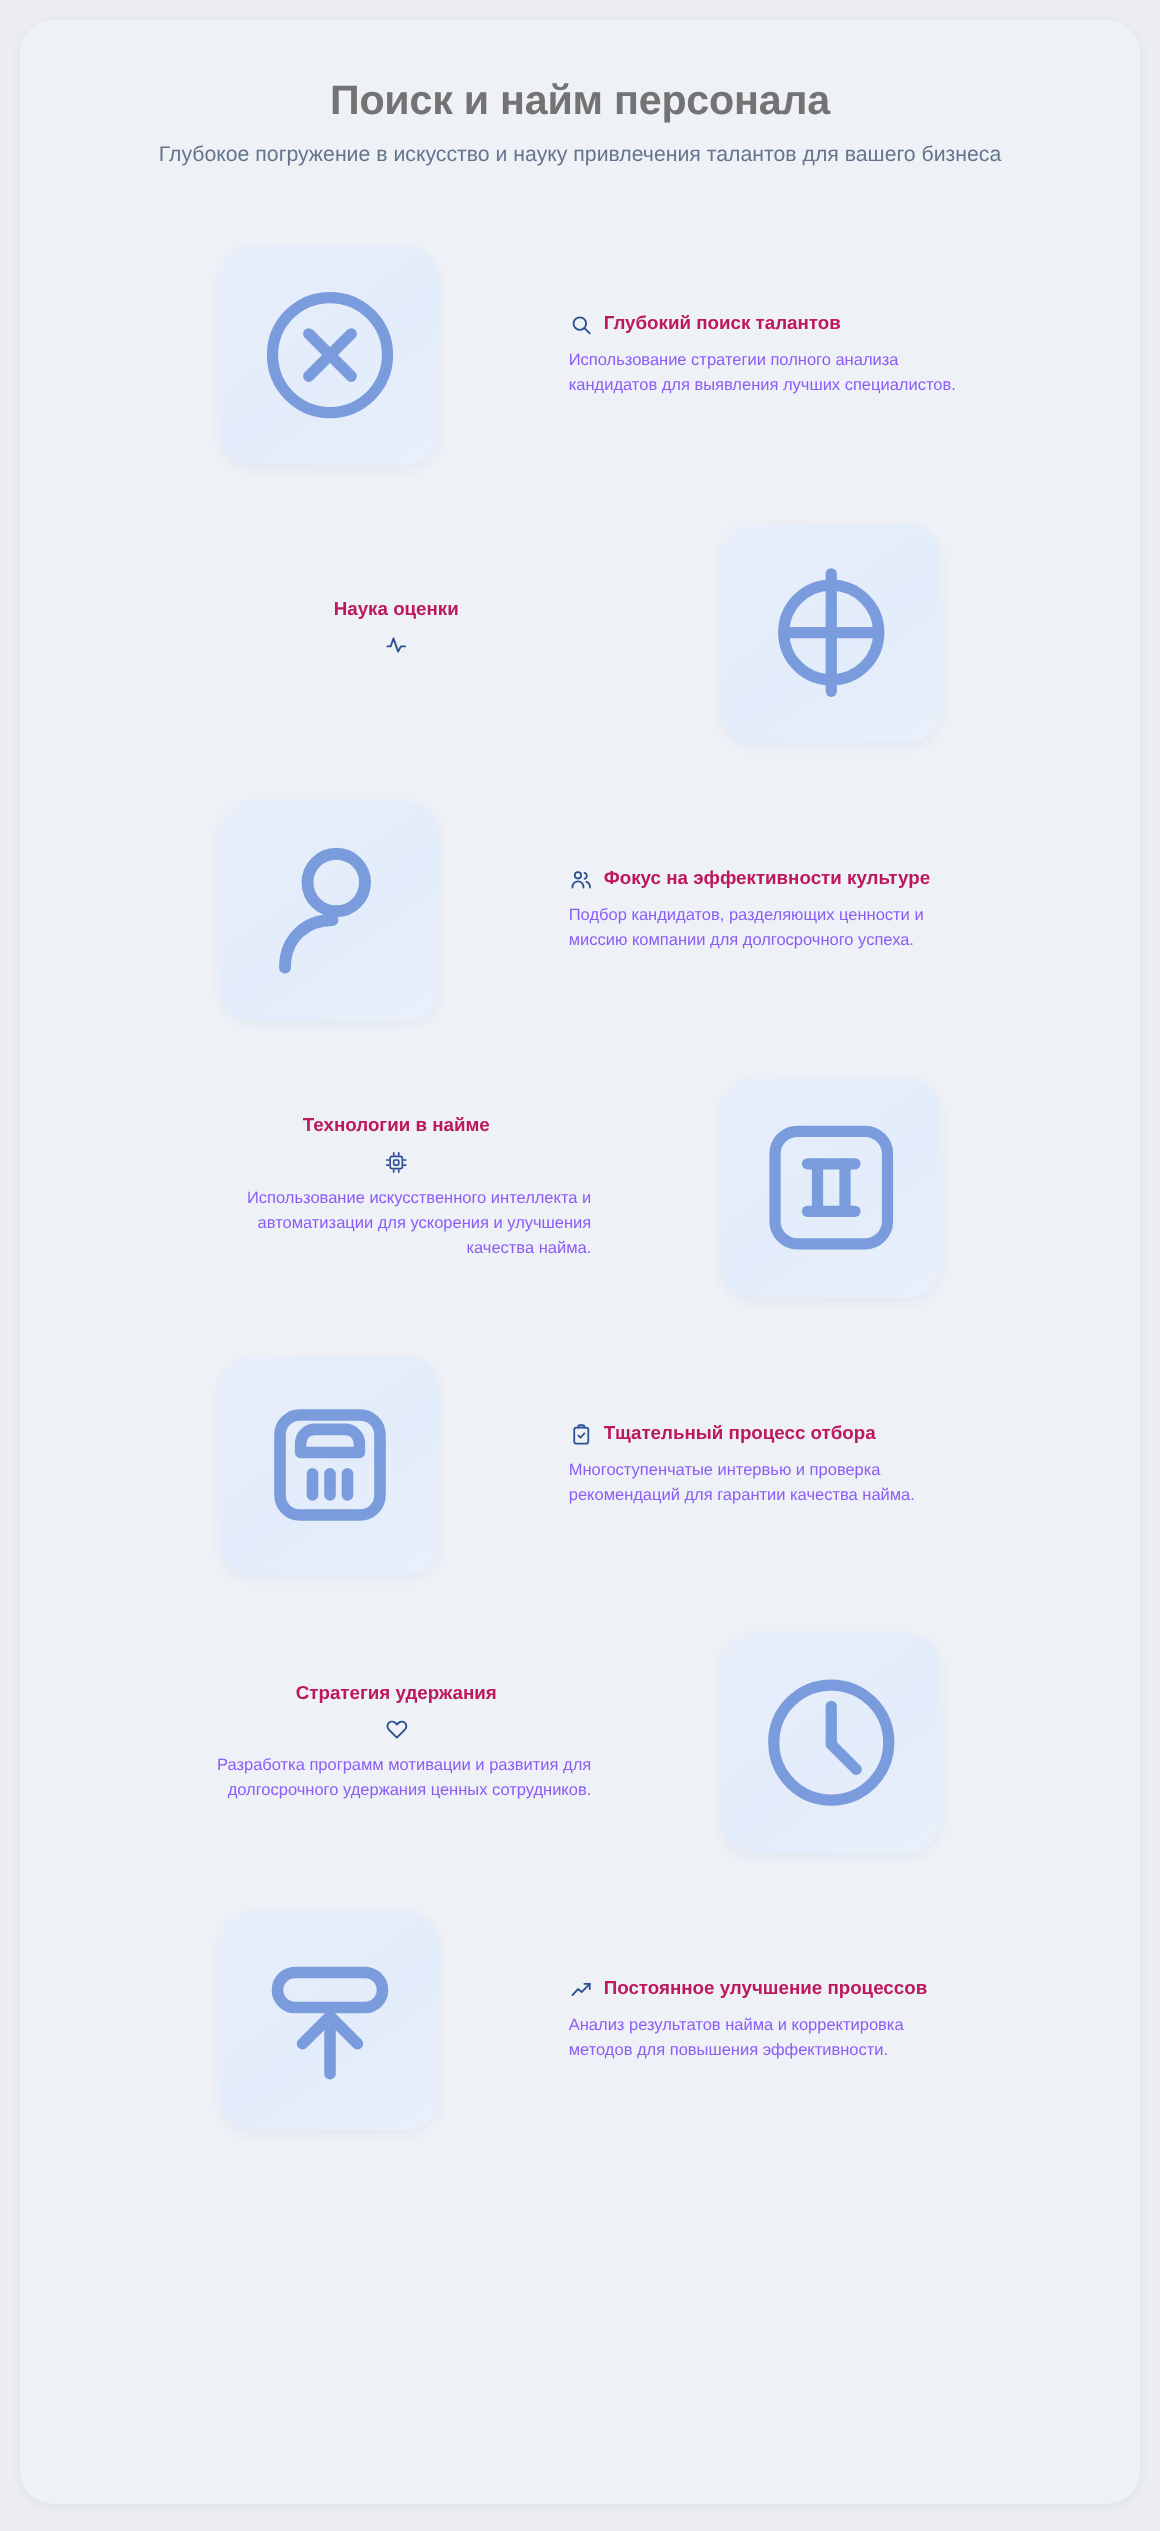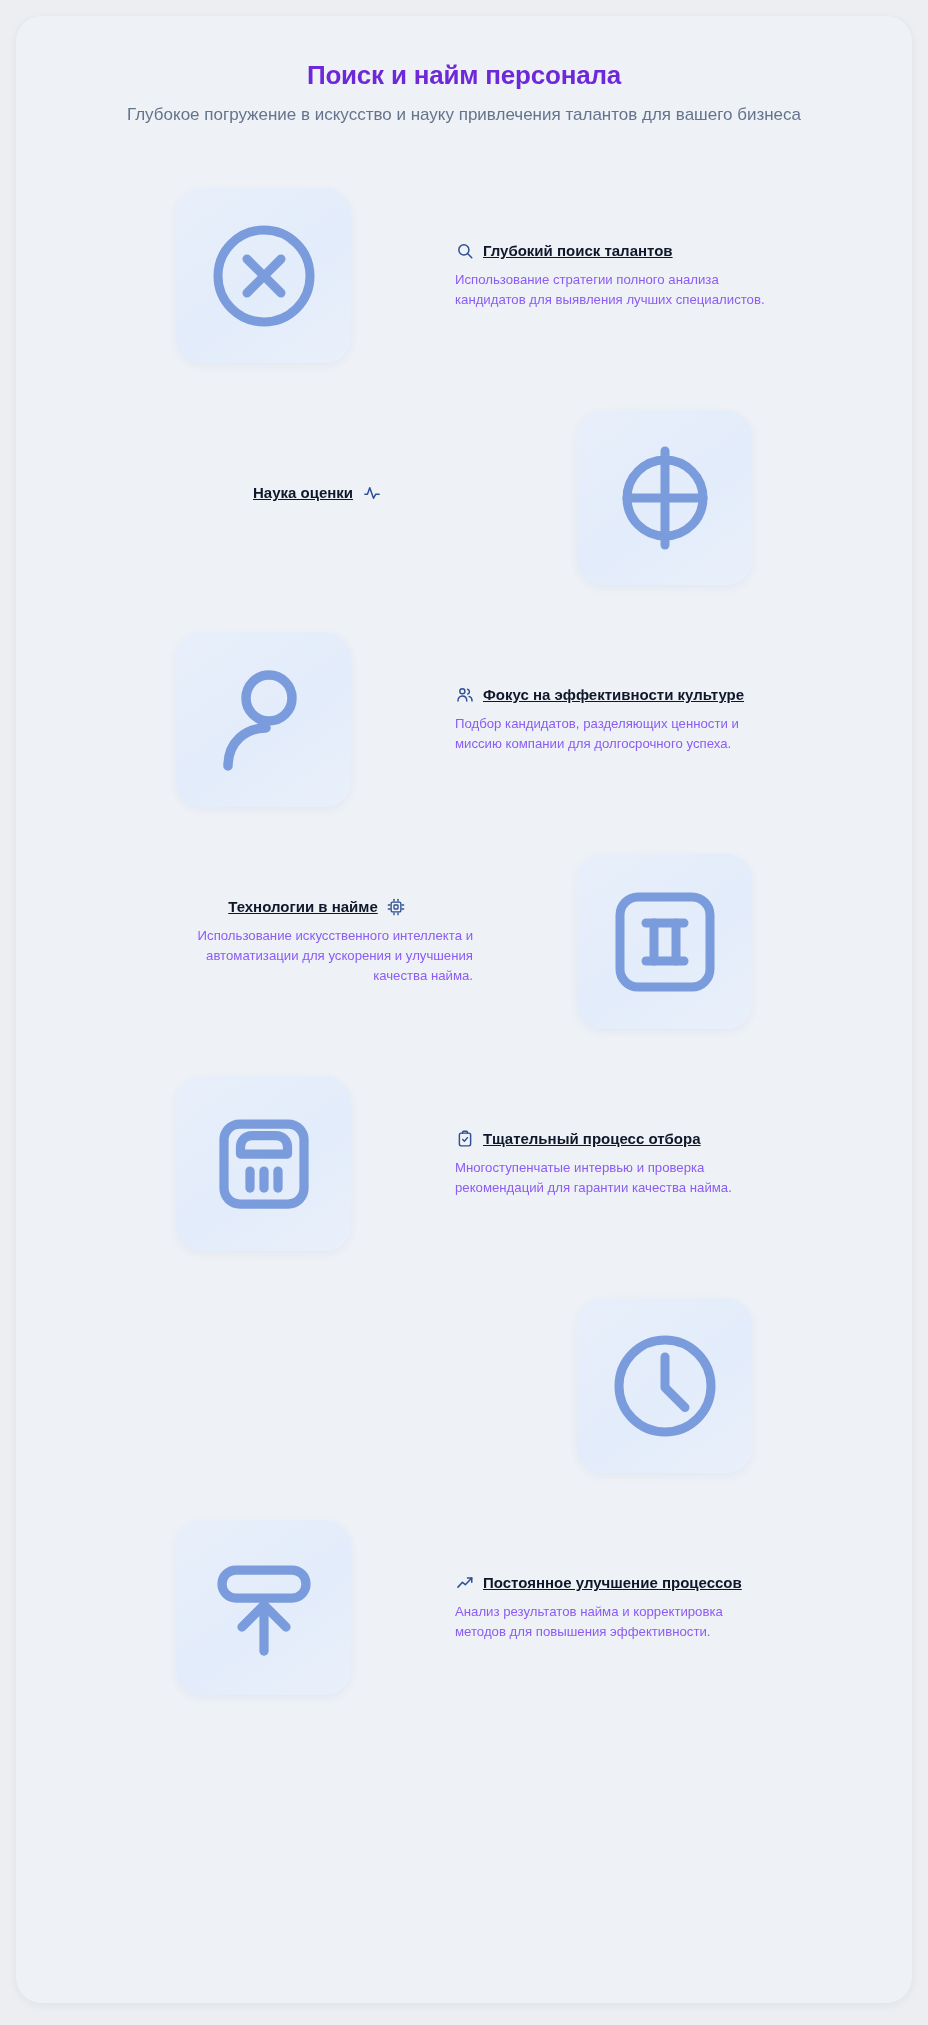--- a/index.html
+++ b/index.html
@@ -30,23 +30,23 @@
     position: relative;
     overflow: hidden;
   }
 
   
   .header {
     text-align: center;
     padding: 10px 40px 0 40px;
   }
   .title {
-    font-size: 26px;
+    font-size: 33px;
     font-weight: 700;
-    color: #6d28d9;
+    color: #737373;
     letter-spacing: -0.2px;
     line-height: 1.2;
   }
   .subtitle {
     margin-top: 12px;
     font-size: 17px;
     color: #65748c;
     line-height: 1.4;
     font-weight: 400;
   }
@@ -92,40 +92,39 @@
   .row:not(.reverse) .text-wrap { text-align: left; }
   .row.reverse .text-wrap { text-align: right; }
 
   .item-head {
     display: flex;
     align-items: center;
     gap: 9px;
     margin-bottom: 9px;
   }
   .row:not(.reverse) .item-head { justify-content: flex-start; }
-  .row.reverse .item-head { justify-content: center; }
+  .row.reverse .item-head { justify-content: flex-start; flex-direction: column; }
 
   .item-icon {
     flex: 0 0 auto;
     width: 19px;
     height: 19px;
     color: #2d4f93;
     display: inline-flex;
     align-items: center;
     justify-content: center;
   }
   .item-icon svg { display: block; }
 
   .item-title {
     font-size: 15px;
     font-weight: 700;
-    color: #0f172a;
+    color: #be185d;
     line-height: 1.25;
     white-space: nowrap;
-    text-decoration: underline;
   }
 
   .item-desc {
     font-size: 13.2px;
     color: #8b5cf6;
     line-height: 1.52;
     font-weight: 400;
   }
 </style>
 </head>
@@ -287,20 +286,31 @@
         <div class="tile-wrap">
           <div class="tile">
             <span>
               <svg width="120" height="120" viewBox="0 0 24 24" fill="none" stroke="#7b9cdc" stroke-width="1.8" stroke-linecap="round" stroke-linejoin="round">
                 <circle cx="12" cy="12" r="9.2"></circle>
                 <polyline points="12,6.2 12,12.3 16,16.3"></polyline>
               </svg>
             </span>
           </div>
         </div>
+        <div class="text-wrap">
+          <div class="item-head">
+            <span class="item-title">Стратегия удержания</span>
+            <span class="item-icon">
+              <svg width="19" height="19" viewBox="0 0 24 24" fill="none" stroke="currentColor" stroke-width="1.9" stroke-linecap="round" stroke-linejoin="round">
+                <path d="M12 20.3 L3.9 12.3 C1.9 10.3 2 7 4.1 5.2 C6 3.5 9 3.9 10.7 5.8 L12 7.2 L13.3 5.8 C15 3.9 18 3.5 19.9 5.2 C22 7 22.1 10.3 20.1 12.3 Z"></path>
+              </svg>
+            </span>
+          </div>
+          <div class="item-desc">Разработка программ мотивации и развития для долгосрочного удержания ценных сотрудников.</div>
+        </div>
       </div>
 
       <div class="row">
         <div class="tile-wrap">
           <div class="tile">
             <span>
               <svg width="120" height="120" viewBox="0 0 24 24" fill="none" stroke="#7b9cdc" stroke-width="1.85" stroke-linecap="round" stroke-linejoin="round">
                 <rect x="3.6" y="4.4" width="16.8" height="5.6" rx="2.8"></rect>
                 <line x1="12" y1="20.6" x2="12" y2="11.6"></line>
                 <polyline points="7.6,15.8 12,11.4 16.4,15.8"></polyline>

